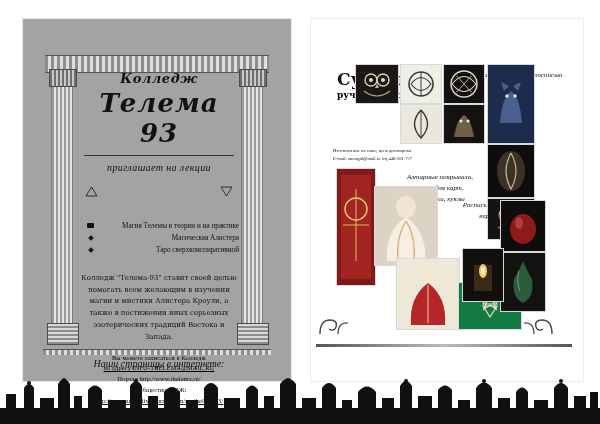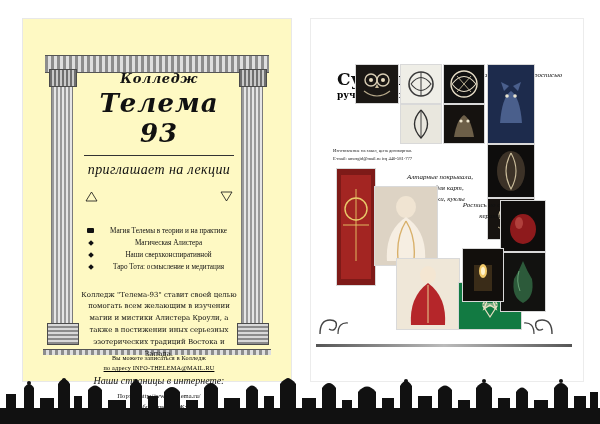--- a/index.html
+++ b/index.html
@@ -17,21 +17,21 @@
   
   .skyline{
     position:absolute;left:0;bottom:0;width:600px;height:46px;
     overflow:hidden;
   }
   .skyline svg{display:block;}
 
   
   .leaflet-left{
     position:absolute;left:22px;top:18px;width:268px;height:362px;
-    background:#fef9c3;
+    background:#a3a3a3;
     border:1px solid #e8e8e8;
   }
   .col{
     position:absolute;top:50px;width:26px;height:276px;
   }
   .col.left{left:26px;}
   .col.right{left:216px;}
   .capital{
     width:26px;height:16px;background:
       repeating-linear-gradient(90deg,#6f6f6f 0 2px,#c9c9c9 2px 4px);
@@ -68,28 +68,28 @@
   }
   .title-big{
     font-family:"DejaVu Serif", serif;
     font-style:italic;font-weight:bold;font-size:26px;
     margin-top:2px;letter-spacing:1px;text-align:center;
   }
   .rule{
     width:150px;height:1px;background:#333;margin:7px auto 6px;
   }
   .invite{
-    font-style:italic;font-size:14px;letter-spacing:.4px;
+    font-style:italic;font-size:10px;letter-spacing:.4px;
   }
   .tri-row{
     margin:10px 0 8px;display:flex;justify-content:space-between;
     padding:0 6px;
   }
   .bullets{
-    margin-top:20px;text-align:center;padding-left:8px;
+    margin-top:20px;text-align:right;padding-left:8px;
   }
   .bullets li{
     list-style:none;font-size:7.2px;line-height:1.65;
     position:relative;padding-left:11px;white-space:nowrap;
   }
   .bullets li:before{
     content:"";position:absolute;left:2px;top:3px;width:4px;height:4px;
     background:#111;transform:rotate(45deg);
   }
   .bullets li.first:before{
@@ -193,22 +193,21 @@
         <span>
           <svg width="13" height="11" viewBox="0 0 13 11">
               <polygon points="1,1 12,1 6.5,10" fill="none" stroke="#111" stroke-width="0.8"></polygon>
             </svg>
         </span>
       </div>
 
       <ul class="bullets">
         <li class="first">Магия Телемы в теории и на практике</li>
         <li>Магическая Алистера</li>
-        <li>Наши сверхконспиративной</li>
-        <li>Таро Тота: осмысление и медитация</li>
+        <li>Таро сверхконспиративной</li>
       </ul>
 
       <div class="para">Колледж "Телема-93" ставит своей целью помогать всем желающим в изучении магии и мистики Алистера Кроули, а также в постижении иных серьезных эзотерических традиций Востока и Запада.</div>
 
       <div class="web-head">Наши страницы в интернете:</div>
       <div class="web">
         <div>Портал http://www.thelema.ru/</div>
         <div>Сообщество в ЖЖ:</div>
         <div class="link">http://community.livejournal.com/ru_thelema93/</div>
       </div>

